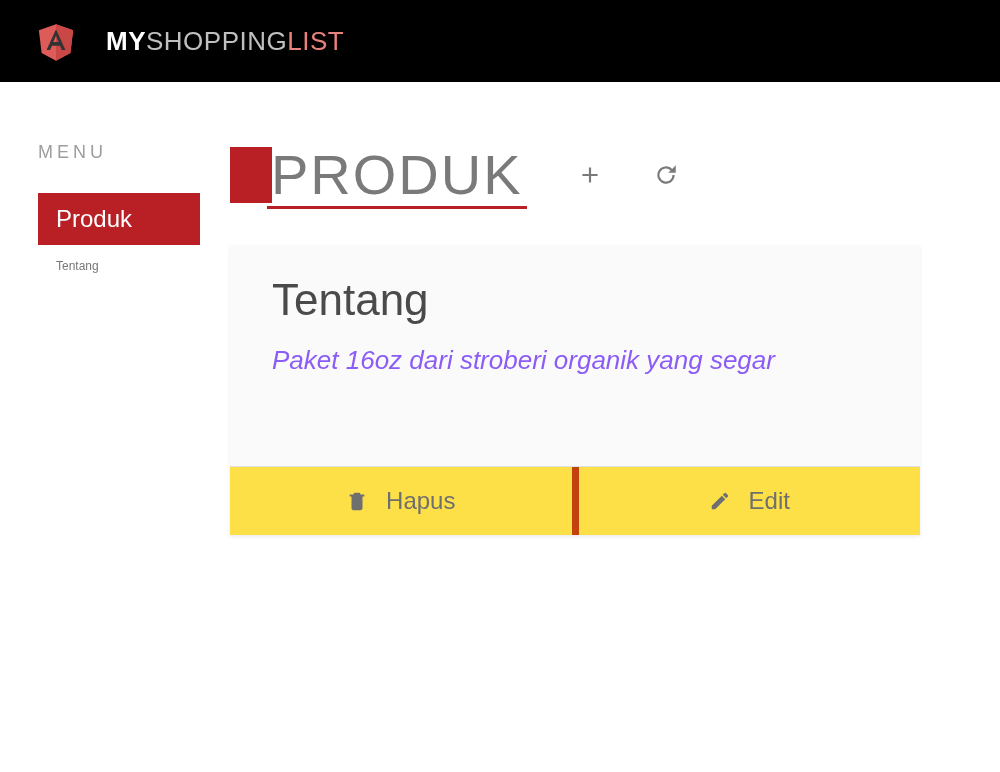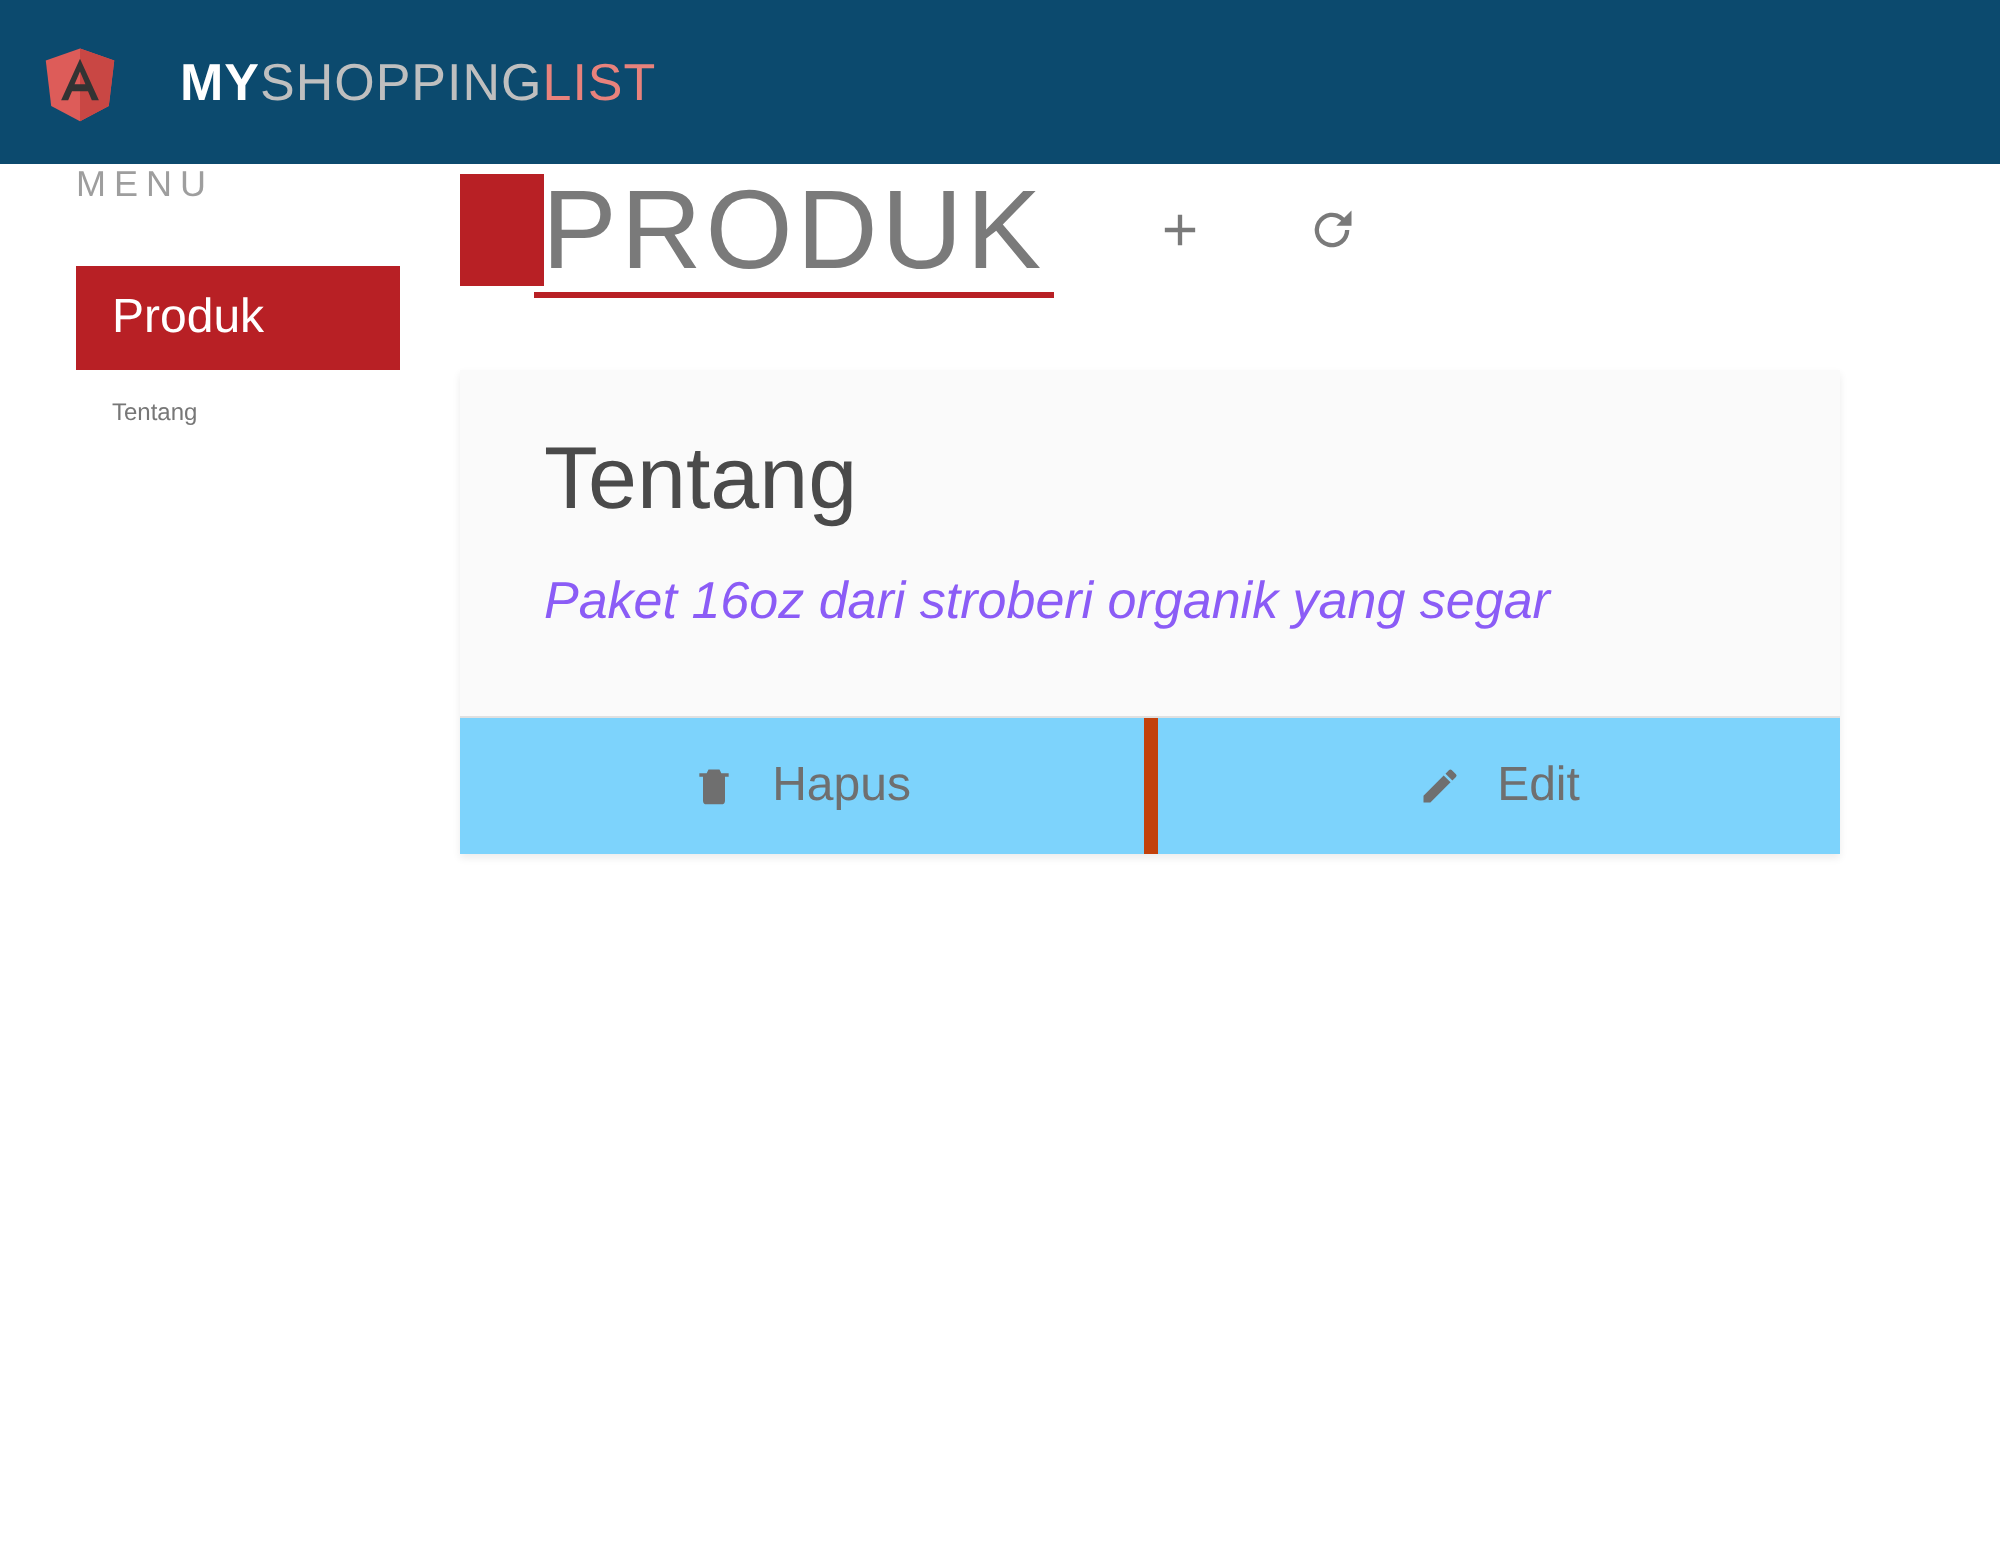--- a/index.html
+++ b/index.html
@@ -4,43 +4,44 @@
 <style>
   * { box-sizing: border-box; margin: 0; padding: 0; }
   body {
     font-family: "Helvetica Neue", Arial, sans-serif;
     background: #fff;
     width: 1000px;
     height: 772px;
     overflow: hidden;
   }
   .topbar {
-    background: #0c4a6e;
+    background: #000000;
     height: 82px;
     display: flex;
     align-items: center;
-    padding-left: 20px;
+    padding-left: 36px;
   }
   .angular-logo {
     width: 40px; height: 44px;
     display: flex; align-items: center; justify-content: center;
     margin-right: 30px;
   }
   .brand {
     font-size: 26px;
     font-weight: 400;
     letter-spacing: 0.5px;
     color: #fff;
   }
   .brand .b1 { color: #fff; font-weight: 700; }
   .brand .b2 { color: #bfbfbf; font-weight: 400; }
   .brand .b3 { color: #e8827c; font-weight: 400; }
 
   .layout {
     display: flex;
+    padding-top: 60px;
   }
   .sidebar {
     width: 200px;
     padding-left: 38px;
   }
   .menu-label {
     color: #9e9e9e;
     font-size: 18px;
     letter-spacing: 4px;
     margin-bottom: 30px;
@@ -123,21 +124,22 @@
   }
   .card-desc {
     font-size: 26px;
     color: #8b5cf6;
     line-height: 1.8;
     font-style: italic;
   }
   .card-actions {
     display: flex;
     border-top: 1px solid #e0e0e0;
-    background: #7dd3fc;
+    background: #fde047;
+    margin-top: 48px;
   }
   .card-action {
     flex: 1;
     text-align: center;
     padding: 20px 0;
     font-size: 24px;
     color: #6f6f6f;
     cursor: pointer;
     display: flex;
     align-items: center;

